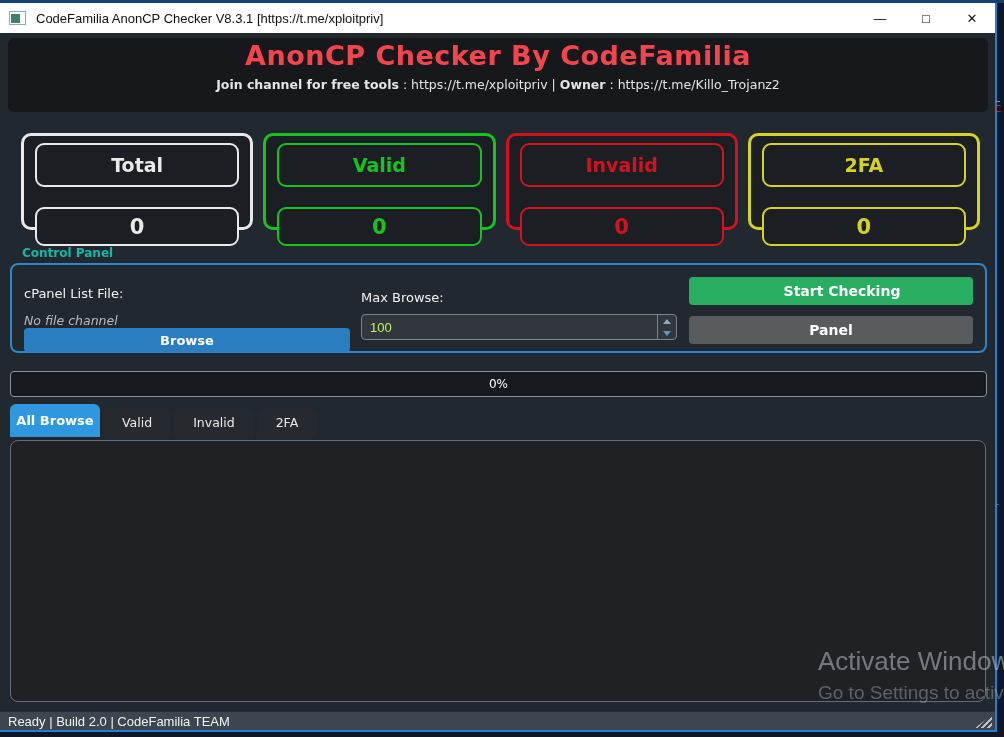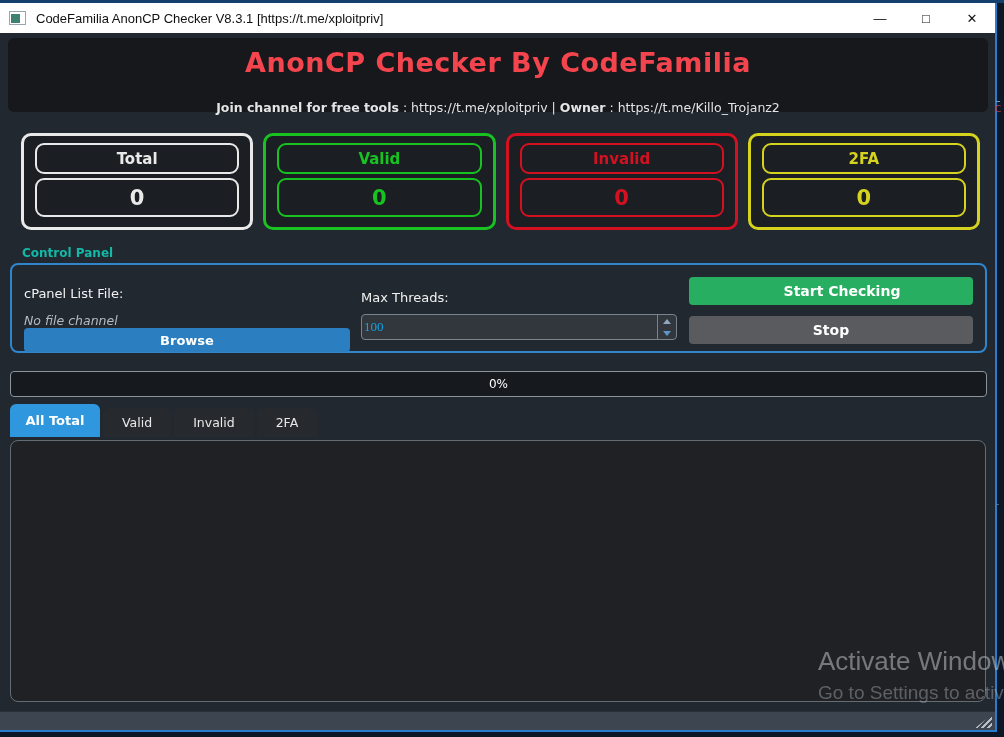--- a/index.html
+++ b/index.html
@@ -19,31 +19,31 @@
   .app-icon { width:17px; height:14px; margin:0 10px 0 9px; border:1px solid #9aa4ac;
     background:#ffffff; position:relative; }
   .app-icon .pane { position:absolute; left:1px; top:2px; width:9px; height:9px; background:#3e8170; }
   .titlebar-title { font-size:13px; color:#101010; flex:1 1 auto; white-space:nowrap; overflow:hidden; }
   .win-controls { display:flex; height:100%; }
   .win-btn { width:46px; height:100%; display:flex; align-items:center; justify-content:center;
     font-size:13px; color:#111; cursor:default; }
 
   
   .header { margin:5px 7px 0 8px; height:74px; background:#16181c; border-radius:6px;
-    text-align:center; padding-top:9px; }
+    text-align:center; padding-top:2px; }
   .header-title { font-size:27px; font-weight:bold; color:#f4454e; letter-spacing:0.5px; }
-  .header-sub { margin-top:22px; font-size:12.5px; color:#e4e4e4; }
+  .header-sub { margin-top:6px; font-size:12.5px; color:#e4e4e4; }
   .header-sub b { font-weight:bold; }
 
   
   .counters { margin:21px 15px 0 21px; display:grid; grid-template-columns:repeat(4,1fr); gap:10px; }
   .card { height:97px; border:3px solid; border-radius:10px; background:#1b1e22; padding:7px 11px; }
   .card .pill { border:2px solid; border-radius:9px; background:#1b1e22; display:flex;
     align-items:center; justify-content:center; font-weight:bold; }
-  .card .pill-label { height:31px; font-size:15px; margin-bottom:4px; }
+  .card .pill-label { height:44px; font-size:19px; margin-bottom:20px; }
   .card .pill-value { height:39px; font-size:21px; }
   .card.c-total   { border-color:#e9e9e9; } .card.c-total .pill { border-color:#e9e9e9; color:#e9e9e9; }
   .card.c-valid   { border-color:#17c221; } .card.c-valid .pill { border-color:#17c221; color:#17c221; }
   .card.c-invalid { border-color:#d41120; } .card.c-invalid .pill { border-color:#d41120; color:#d41120; }
   .card.c-2fa     { border-color:#d6d31f; } .card.c-2fa .pill { border-color:#d6d31f; color:#d6d31f; }
 
   
   .group-label { margin:16px 0 0 22px; font-size:12px; font-weight:bold; color:#14b8a6; }
   .groupbox { margin:3px 8px 0 10px; height:90px; border:2px solid #2f86cc; border-radius:8px;
     display:flex; padding:0 12px; }
@@ -51,21 +51,21 @@
   .gb-col2 { width:316px; padding-top:25px; margin-left:11px; }
   .gb-col3 { flex:1 1 auto; padding-top:12px; margin-left:12px; }
   .field-label { font-size:13px; color:#f2f2f2; }
   .file-status { margin-top:12px; font-size:12.5px; font-style:italic; color:#b6bbc1; }
   .btn { display:block; width:100%; border:none; border-radius:4px; color:#ffffff;
     font-family:"DejaVu Sans", sans-serif; font-weight:bold; cursor:pointer; }
   .btn-browse { height:24px; font-size:13px; background:#2b7fc0; }
   .spinner { margin-top:9px; height:26px; background:#32373d; border:1px solid #7b828c;
     border-radius:4px; display:flex; align-items:stretch; overflow:hidden; }
   .spinner input { flex:1 1 auto; background:transparent; border:none; outline:none;
-    color:#0ea5e9; font-size:13px; padding-left:2px; font-family:Liberation Serif, serif; }
+    color:#bef264; font-size:13px; padding-left:8px; font-family:Liberation Sans, sans-serif; }
   .spin-btns { width:19px; border-left:1px solid #7b828c; display:flex; flex-direction:column; }
   .spin-btn { flex:1; display:flex; align-items:center; justify-content:center; }
   .tri-up { width:0; height:0; border-left:4px solid transparent; border-right:4px solid transparent;
     border-bottom:5px solid #8fa8bd; }
   .tri-down { width:0; height:0; border-left:4px solid transparent; border-right:4px solid transparent;
     border-top:5px solid #5f96c8; }
   .btn-start { height:28px; font-size:14px; background:#28ae60;padding-left:22px; }
   .btn-stop  { height:28px; font-size:14px; background:#595b5e; margin-top:11px; }
 
   
@@ -154,53 +154,54 @@
     </div>
 
     <div class="group-label">Control Panel</div>
     <div class="groupbox">
       <div class="gb-col1">
         <div class="field-label">cPanel List File:</div>
         <div class="file-status">No file channel</div>
         <button class="btn btn-browse">Browse</button>
       </div>
       <div class="gb-col2">
-        <div class="field-label">Max Threads:</div>
+        <div class="field-label">Max Browse:</div>
         <div class="spinner">
           <input type="text" value="100" style="">
           <div class="spin-btns">
             <div class="spin-btn">
                 <div class="tri-up"></div>
               </div>
             <div class="spin-btn">
                 <div class="tri-down"></div>
               </div>
           </div>
         </div>
       </div>
       <div class="gb-col3">
         <button class="btn btn-start">Start Checking</button>
-        <button class="btn btn-stop">Stop</button>
+        <button class="btn btn-stop">Panel</button>
       </div>
     </div>
 
     <div class="progress">
       <span>0%</span>
     </div>
 
     <div class="tabs">
-      <div class="tab active">All Total</div>
+      <div class="tab active">All Browse</div>
       <div class="tab idle">Valid</div>
       <div class="tab idle">Invalid</div>
       <div class="tab idle">2FA</div>
     </div>
 
     <div class="results"></div>
 
     <div class="statusbar">
+      <span>Ready | Build 2.0 | CodeFamilia TEAM</span>
       <div class="grip"></div>
     </div>
   </div>
 
   <div class="watermark">
     <div class="wm1">Activate Windows</div>
     <div class="wm2">Go to Settings to activate Windows.</div>
   </div>
 
   <div class="artifact a1">–</div>

